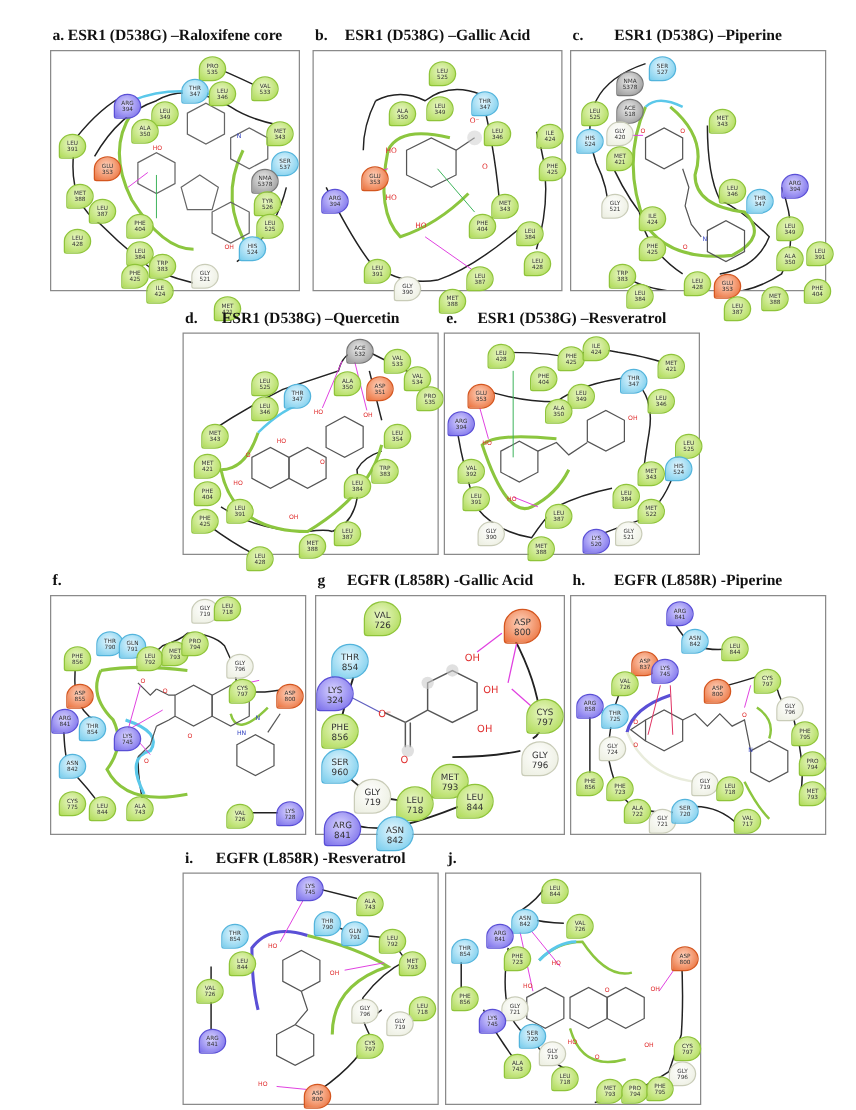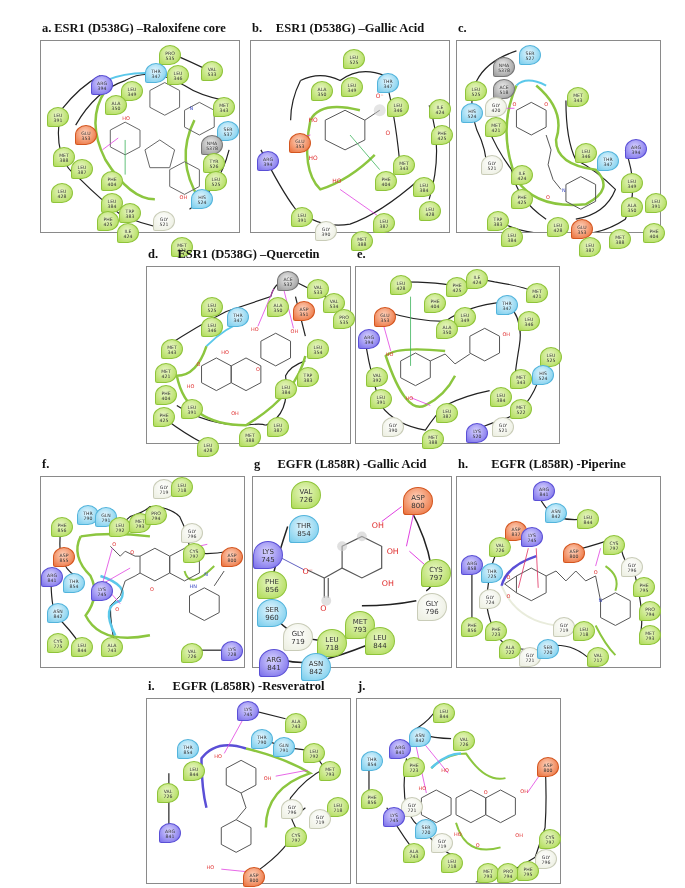--- a/index.html
+++ b/index.html
@@ -247,20 +247,21 @@
     <div class="res hyd" style="left:100px;top:190px;">
         <span>MET
 388</span>
       </div>
   </div>
 </div>
 
 <div class="panel" style="left:456px;top:18px;width:205px;height:215px;">
   <div class="ptitle">
     <span class="letter">c.</span>
+    <span class="name">ESR1 (D538G) –Piperine</span>
   </div>
   <div class="frame">
     <svg viewBox="0 0 205 193">
       <path d="M60 10 Q30 20 20 40 Q10 60 20 90 Q30 110 30 130" fill="none" stroke="#222" stroke-width="1.2"></path>
       <path d="M30 85 Q40 110 55 130 Q60 160 90 180" fill="none" stroke="#222" stroke-width="1.2"></path>
       <path d="M110 60 Q110 100 120 120 Q140 130 160 150 Q150 175 120 180" fill="none" stroke="#222" stroke-width="1.2"></path>
       <path d="M170 110 Q185 150 170 180 Q140 200 100 195 Q60 195 40 180" fill="none" stroke="#222" stroke-width="1.2"></path>
       <path d="M60 45 Q40 90 60 140 Q80 170 130 165 Q160 150 140 130 Q100 125 100 100 Q110 70 80 45" fill="none" stroke="#8cc63f" stroke-width="2.5"></path>
       <path d="M60 45 Q70 35 90 45" fill="none" stroke="#5bc8ea" stroke-width="2"></path>
       <g fill="none" stroke="#555" stroke-width="1">
@@ -481,20 +482,21 @@
     <div class="res hyd" style="left:50px;top:170px;">
         <span>LEU
 428</span>
       </div>
   </div>
 </div>
 
 <div class="panel" style="left:355px;top:244px;width:205px;height:200px;">
   <div class="ptitle">
     <span class="letter">e.</span>
+    <span class="name">ESR1 (D538G) –Resveratrol</span>
   </div>
   <div class="frame">
     <svg viewBox="0 0 205 178">
       <path d="M40 15 Q90 15 100 20 Q120 10 140 15 Q170 20 180 25" fill="none" stroke="#222" stroke-width="1.2"></path>
       <path d="M30 45 Q60 55 90 55 Q110 40 150 35 Q170 50 165 80 Q160 110 160 120" fill="none" stroke="#222" stroke-width="1.2"></path>
       <path d="M10 80 Q15 110 25 140 Q40 160 70 165 Q80 150 90 140 Q110 130 135 125" fill="none" stroke="#222" stroke-width="1.2"></path>
       <path d="M190 90 Q185 130 160 150 Q130 160 120 165" fill="none" stroke="#222" stroke-width="1.2"></path>
       <path d="M90 85 Q40 80 30 90 Q50 150 70 140 Q90 130 100 110" fill="none" stroke="#8cc63f" stroke-width="2.5"></path>
       <g fill="none" stroke="#555" stroke-width="1">
         <polygon points="45,95 60,87 75,95 75,112 60,120 45,112"></polygon>
@@ -761,27 +763,27 @@
       <text x="68" y="135" font-size="8" fill="#e03030" font-family="DejaVu Sans, sans-serif">O</text>
     </svg>
     <div class="res hyd" style="left:38px;top:4px;">
         <span>VAL
 726</span>
       </div>
     <div class="res neg" style="left:150px;top:10px;">
         <span>ASP
 800</span>
       </div>
-    <div class="res pol" style="left:36px;top:38px;">
+    <div class="res pol" style="left:12px;top:38px;">
         <span>THR
 854</span>
       </div>
     <div class="res pos" style="left:0px;top:64px;">
         <span>LYS
-745</span>
+324</span>
       </div>
     <div class="res hyd" style="left:168px;top:82px;">
         <span>CYS
 797</span>
       </div>
     <div class="res hyd" style="left:4px;top:94px;">
         <span>PHE
 856</span>
       </div>
     <div class="res gly" style="left:164px;top:116px;">

